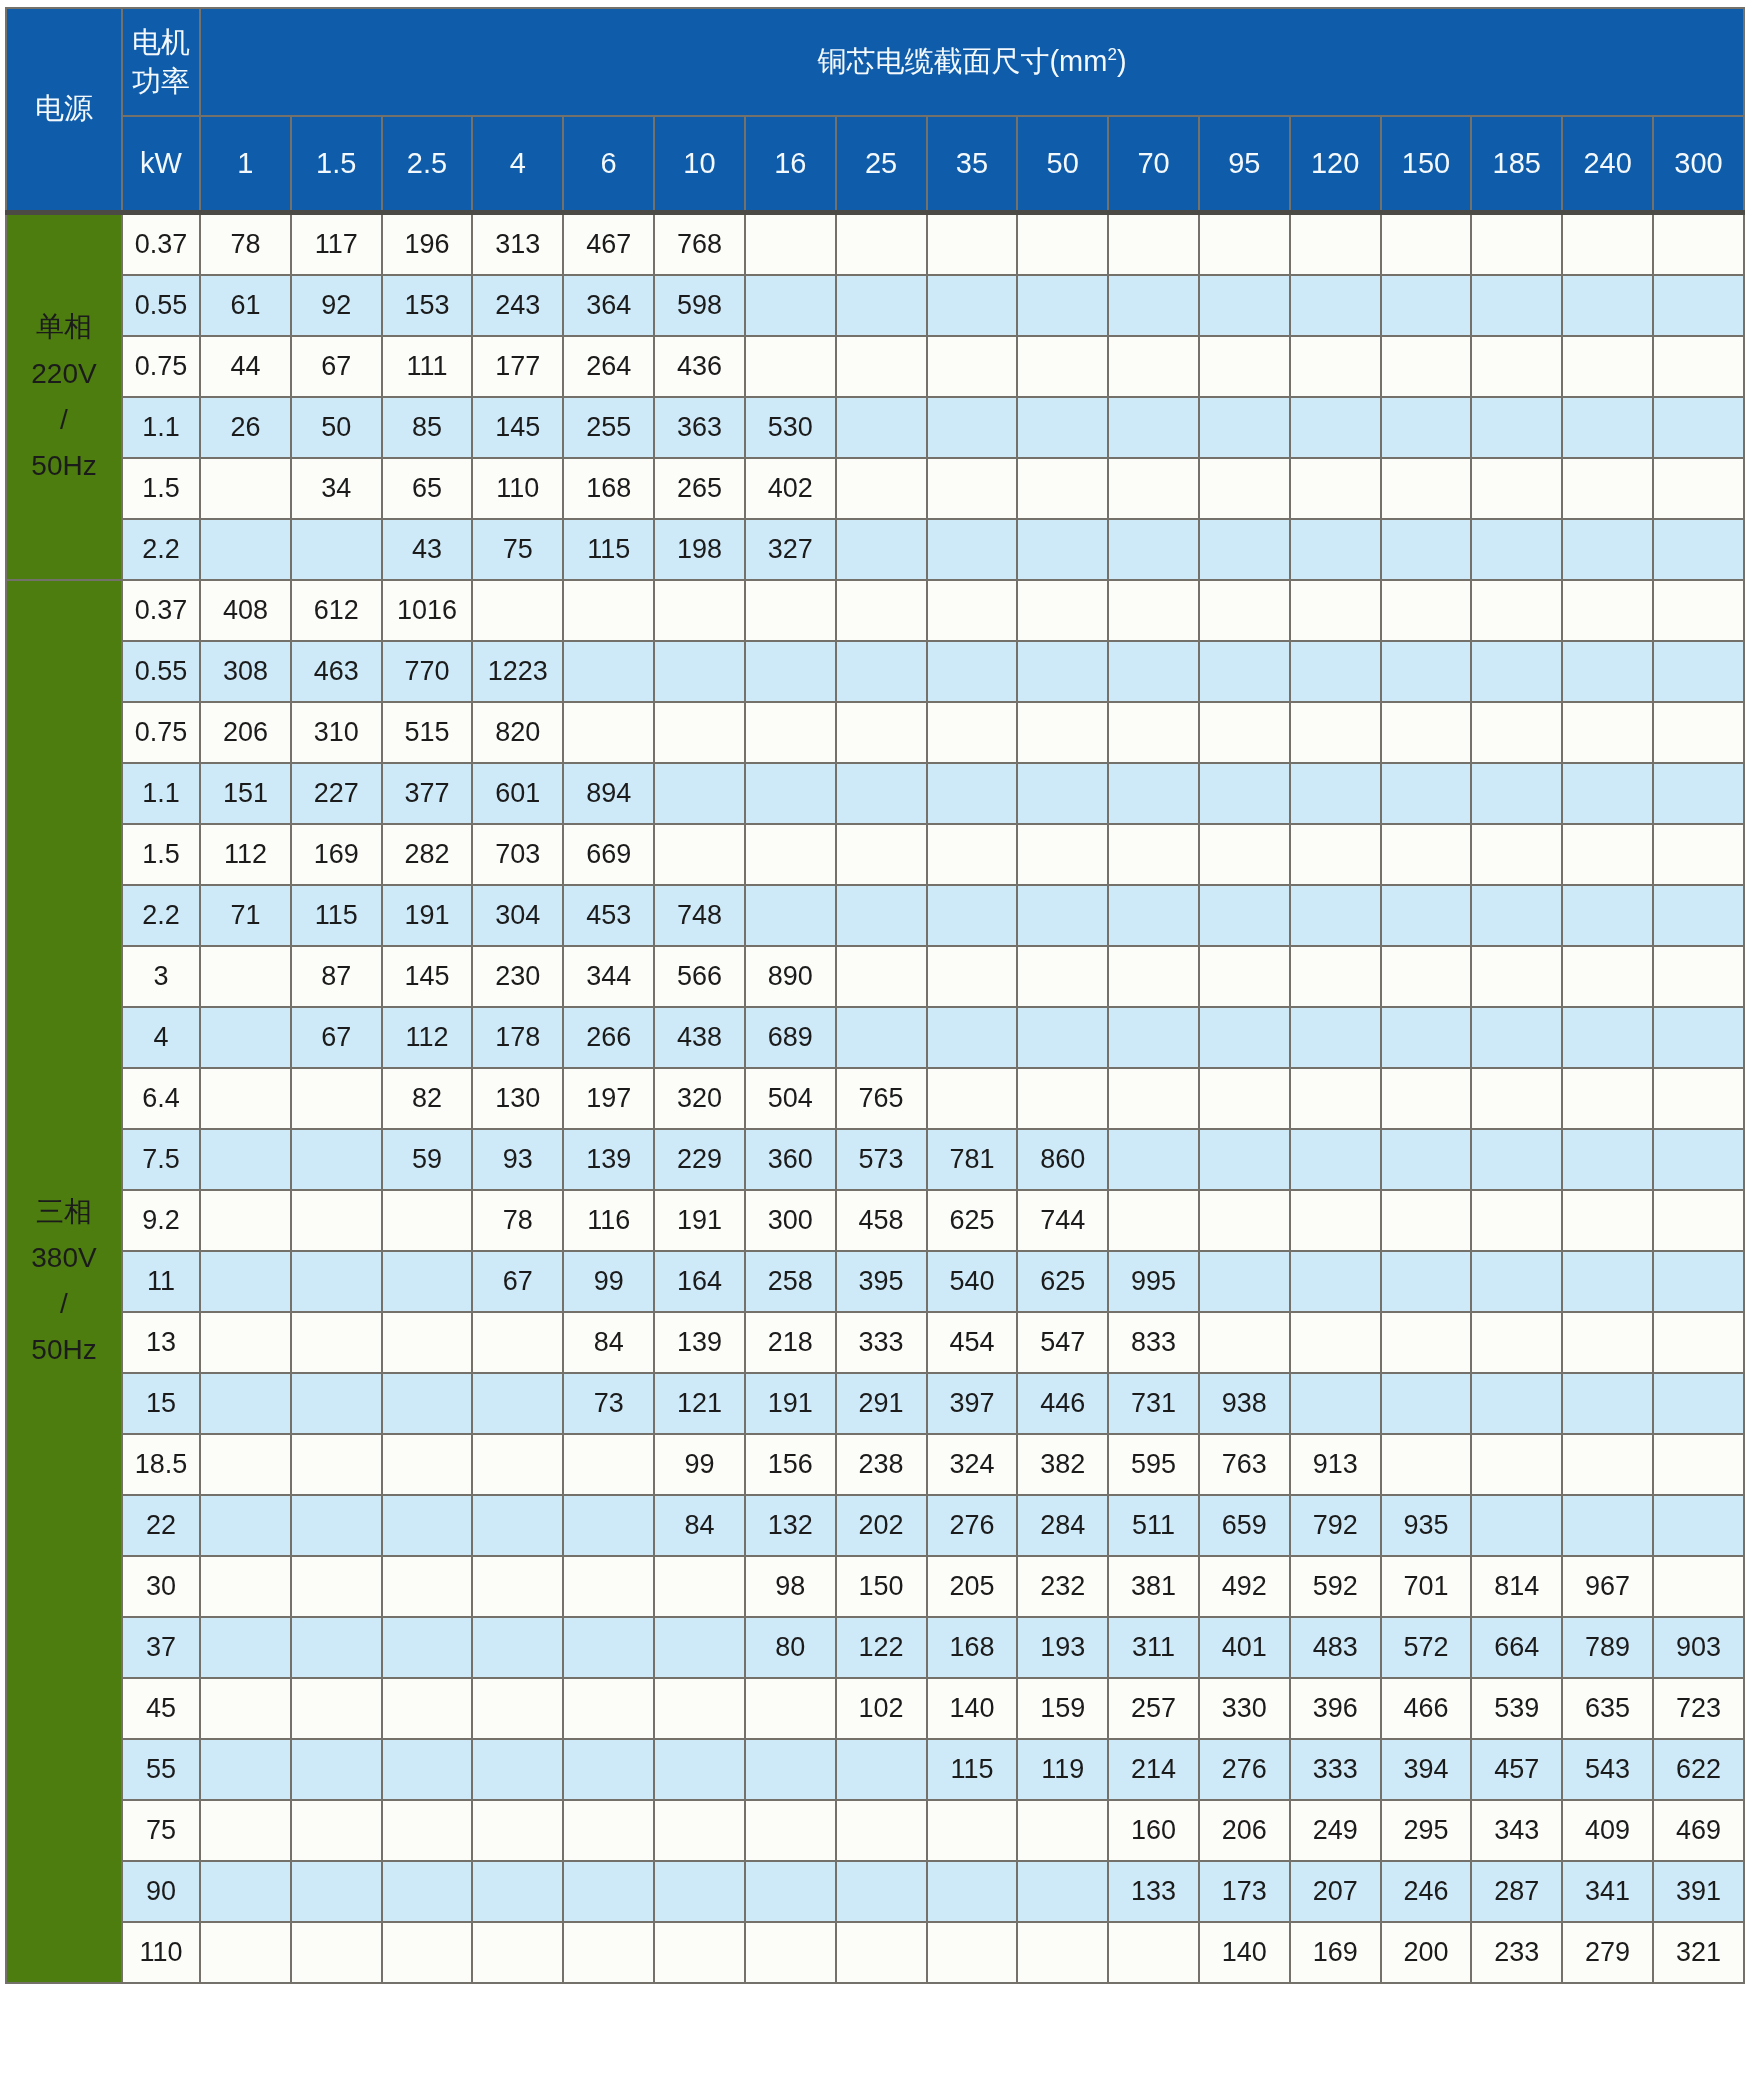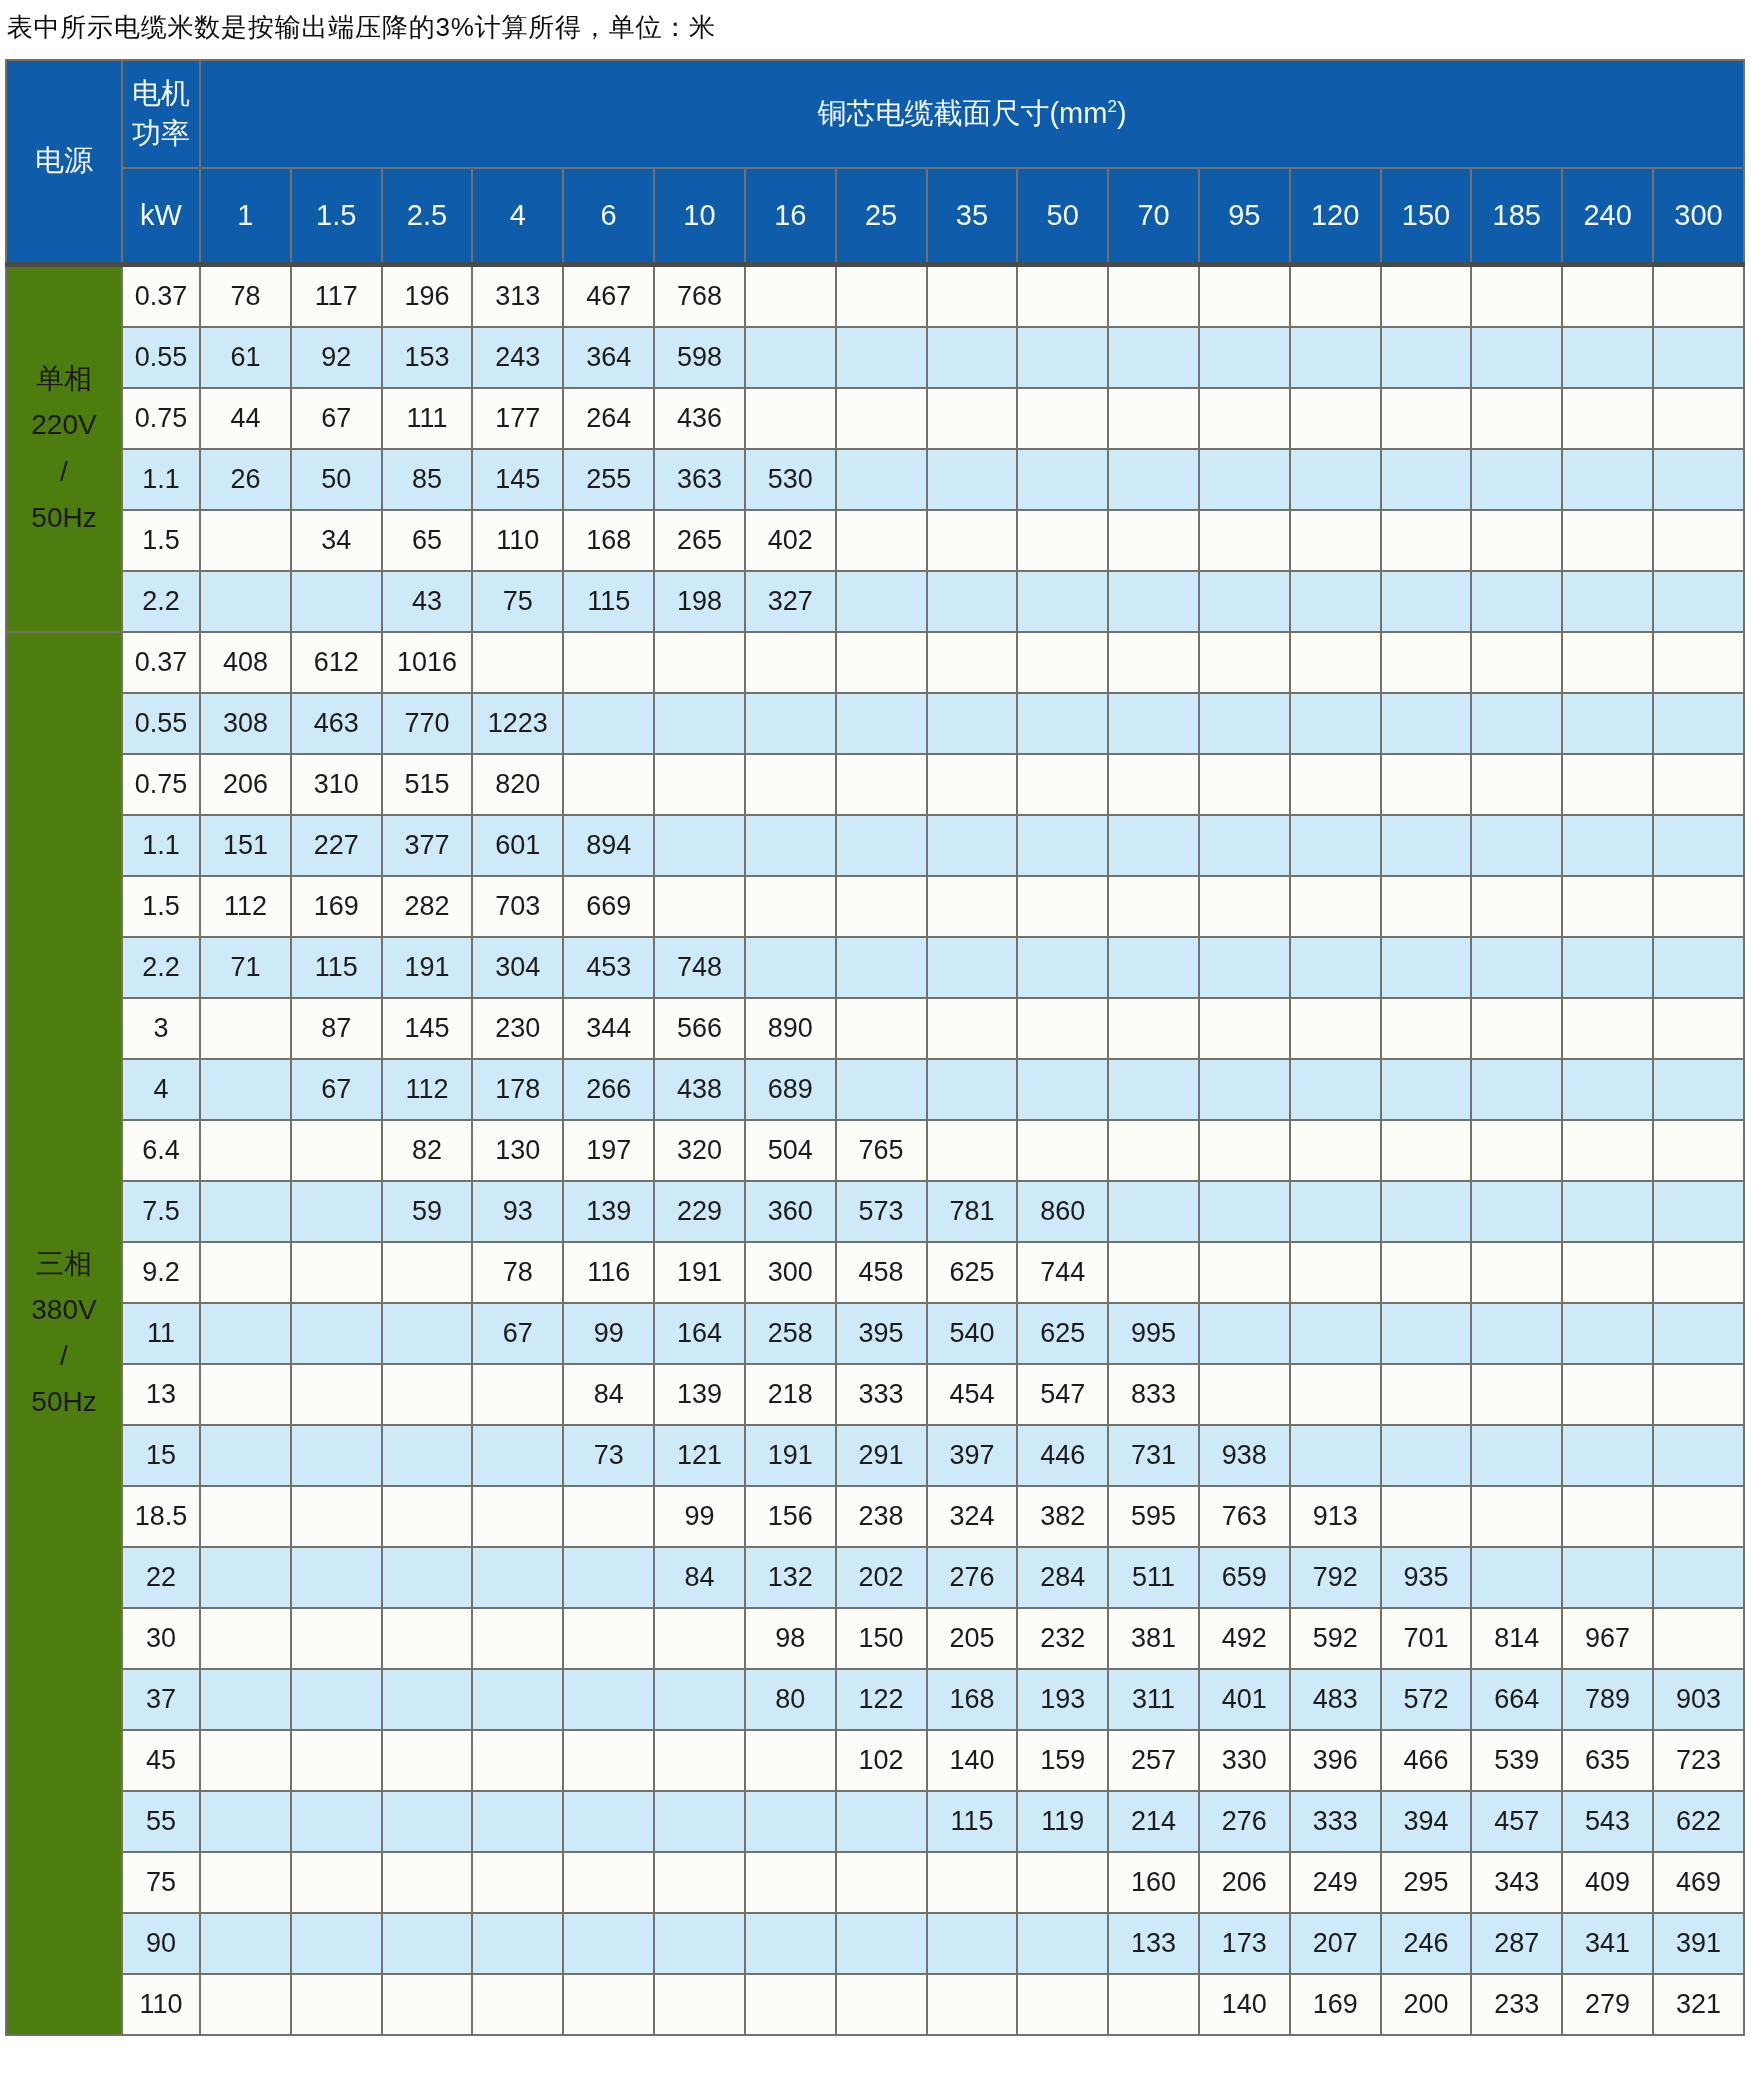--- a/index.html
+++ b/index.html
@@ -19,21 +19,20 @@
   th sup{font-size:17px;line-height:0;}
   tbody td{height:59px;font-size:27px;background:#fcfcf8;color:#1b1b1b;}
   tbody tr.alt td{background:#cee9f7;}
   tbody td.power-cell{background:#4d7c0f;font-size:28px;line-height:1.65;padding:8.4px 0;}
   tbody td.kw-cell{}
 </style>
 </head>
 <body>
 
 <div class="page">
-  <div class="title">表中所示电缆米数是按输出端压降的3%计算所得，单位：米</div>
 
   <table>
     <colgroup id="colgroup">
       <col class="col-power">
       <col class="col-kw">
     <col class="col-size">
         <col class="col-size">
         <col class="col-size">
         <col class="col-size">
         <col class="col-size">

